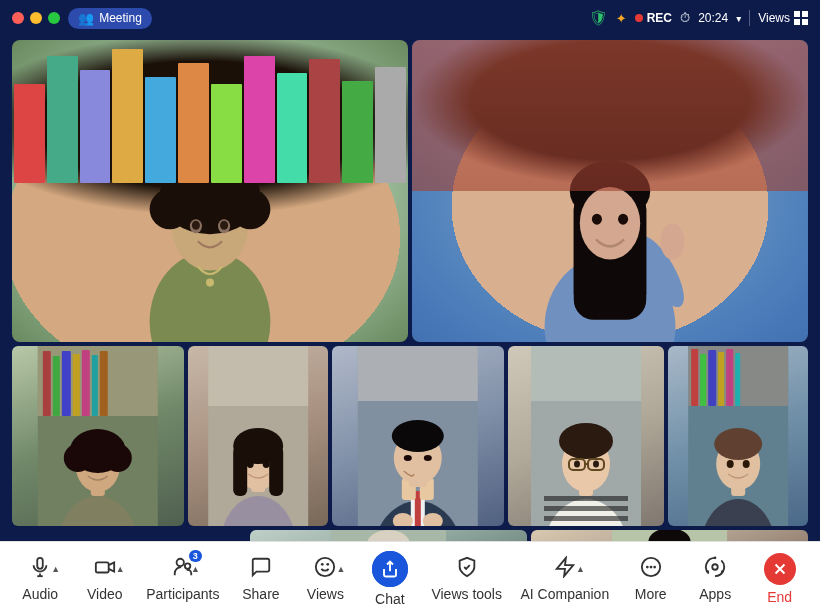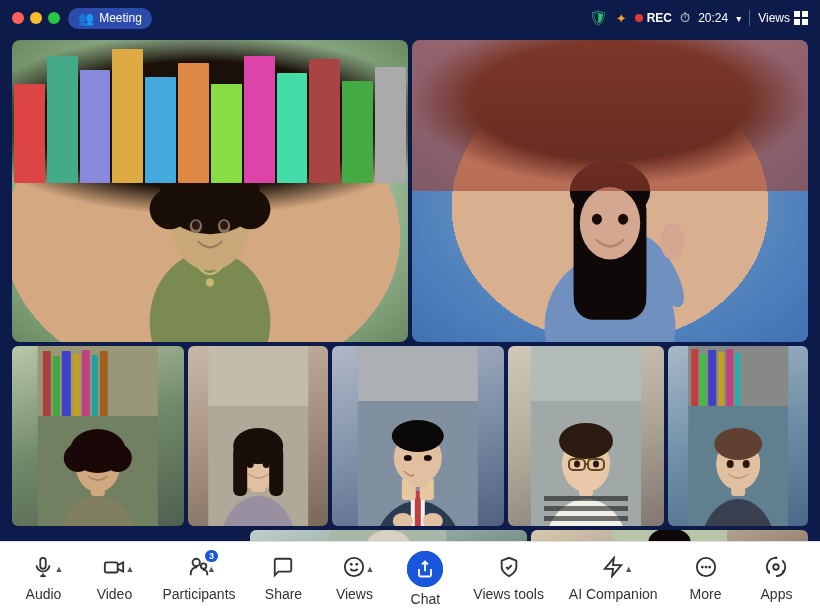--- a/index.html
+++ b/index.html
@@ -693,13 +693,24 @@
           <path d="M12 22a10 10 0 0 0 6.88-17.18"></path>
           <circle cx="12" cy="2" r="1.5" fill="#333" stroke="none"></circle>
           <circle cx="20" cy="17" r="1.5" fill="#333" stroke="none"></circle>
           <circle cx="4" cy="17" r="1.5" fill="#333" stroke="none"></circle>
         </svg>
       </span>
     </div>
     <span class="toolbar-label">Apps</span>
   </div>
 
+  <div class="toolbar-item">
+    <div class="icon-row">
+      <div class="end-circle">
+        <svg viewBox="0 0 24 24" fill="none" stroke="#fff" stroke-width="2.5">
+          <line x1="18" y1="6" x2="6" y2="18"></line>
+          <line x1="6" y1="6" x2="18" y2="18"></line>
+        </svg>
+      </div>
+    </div>
+    <span class="toolbar-label" style="color:#e53935;">End</span>
+  </div>
 </div>
 
 </body></html>

